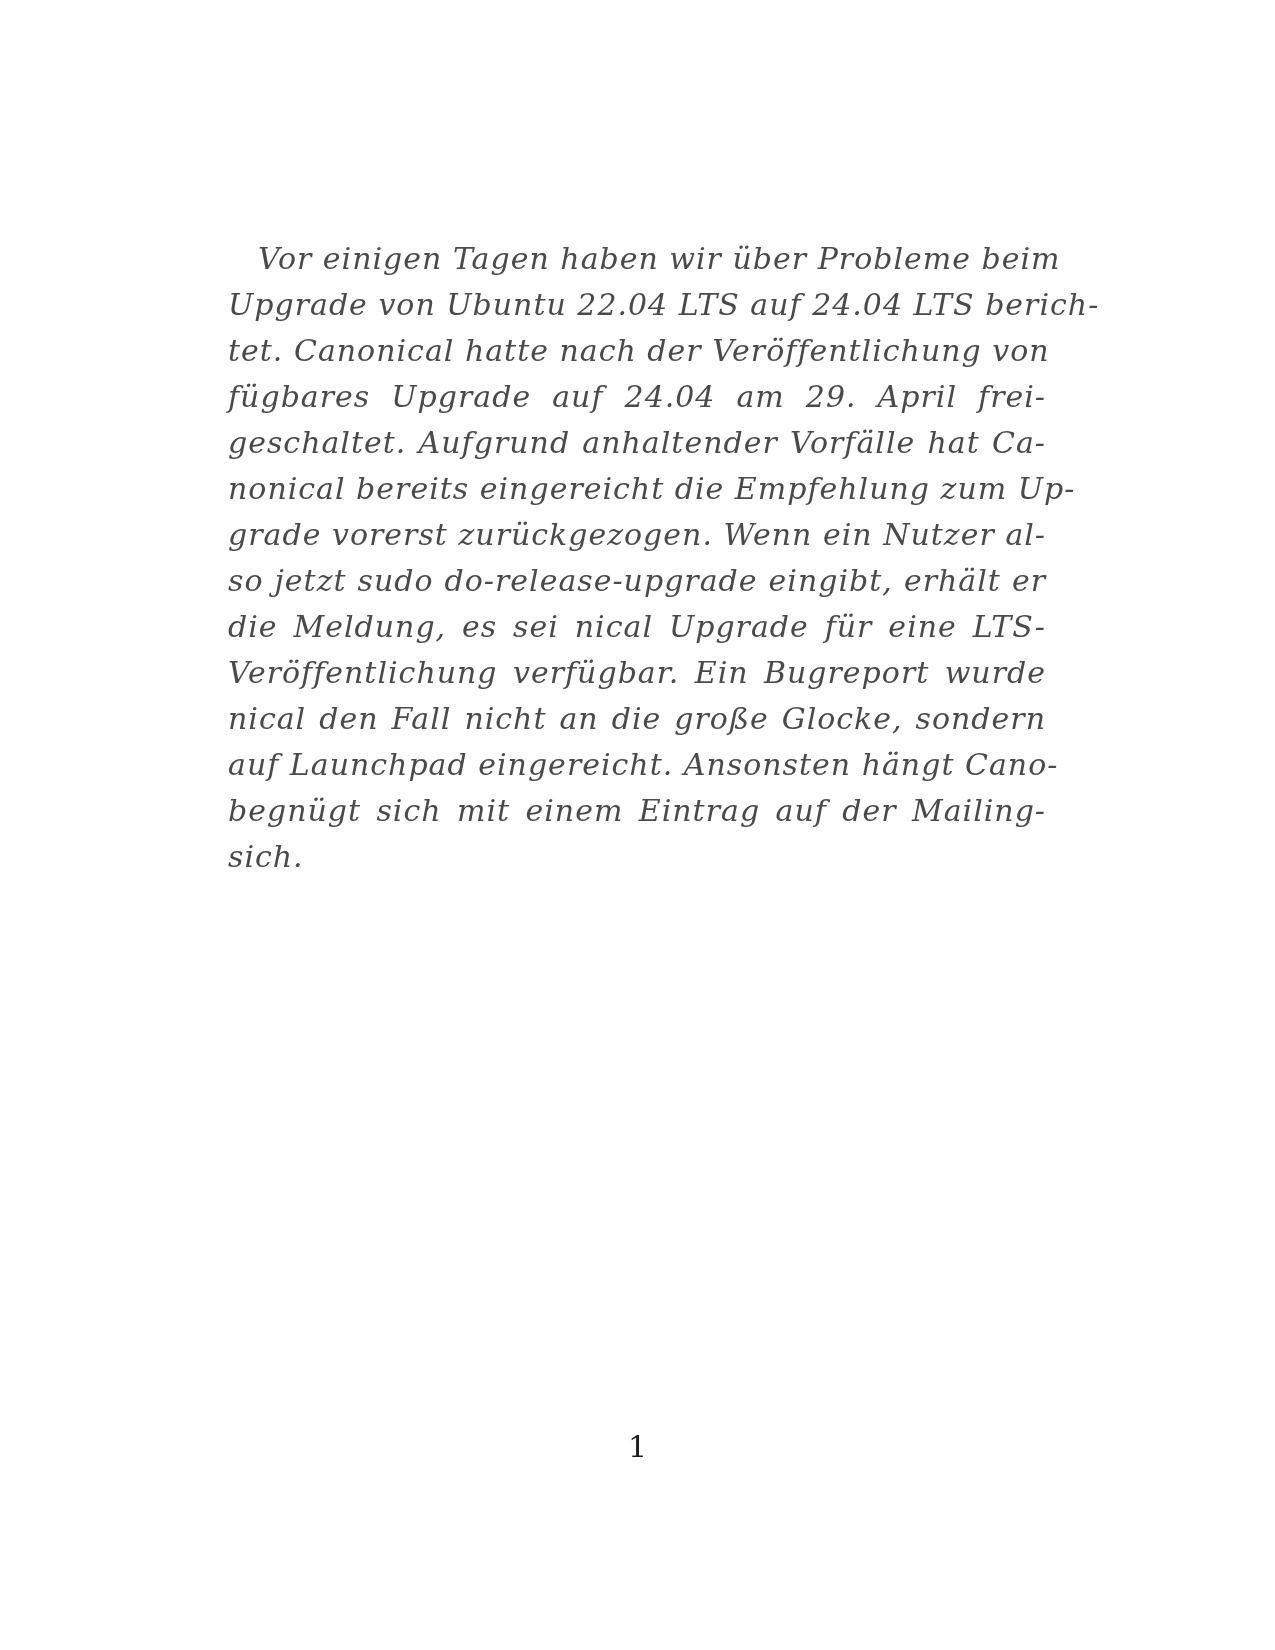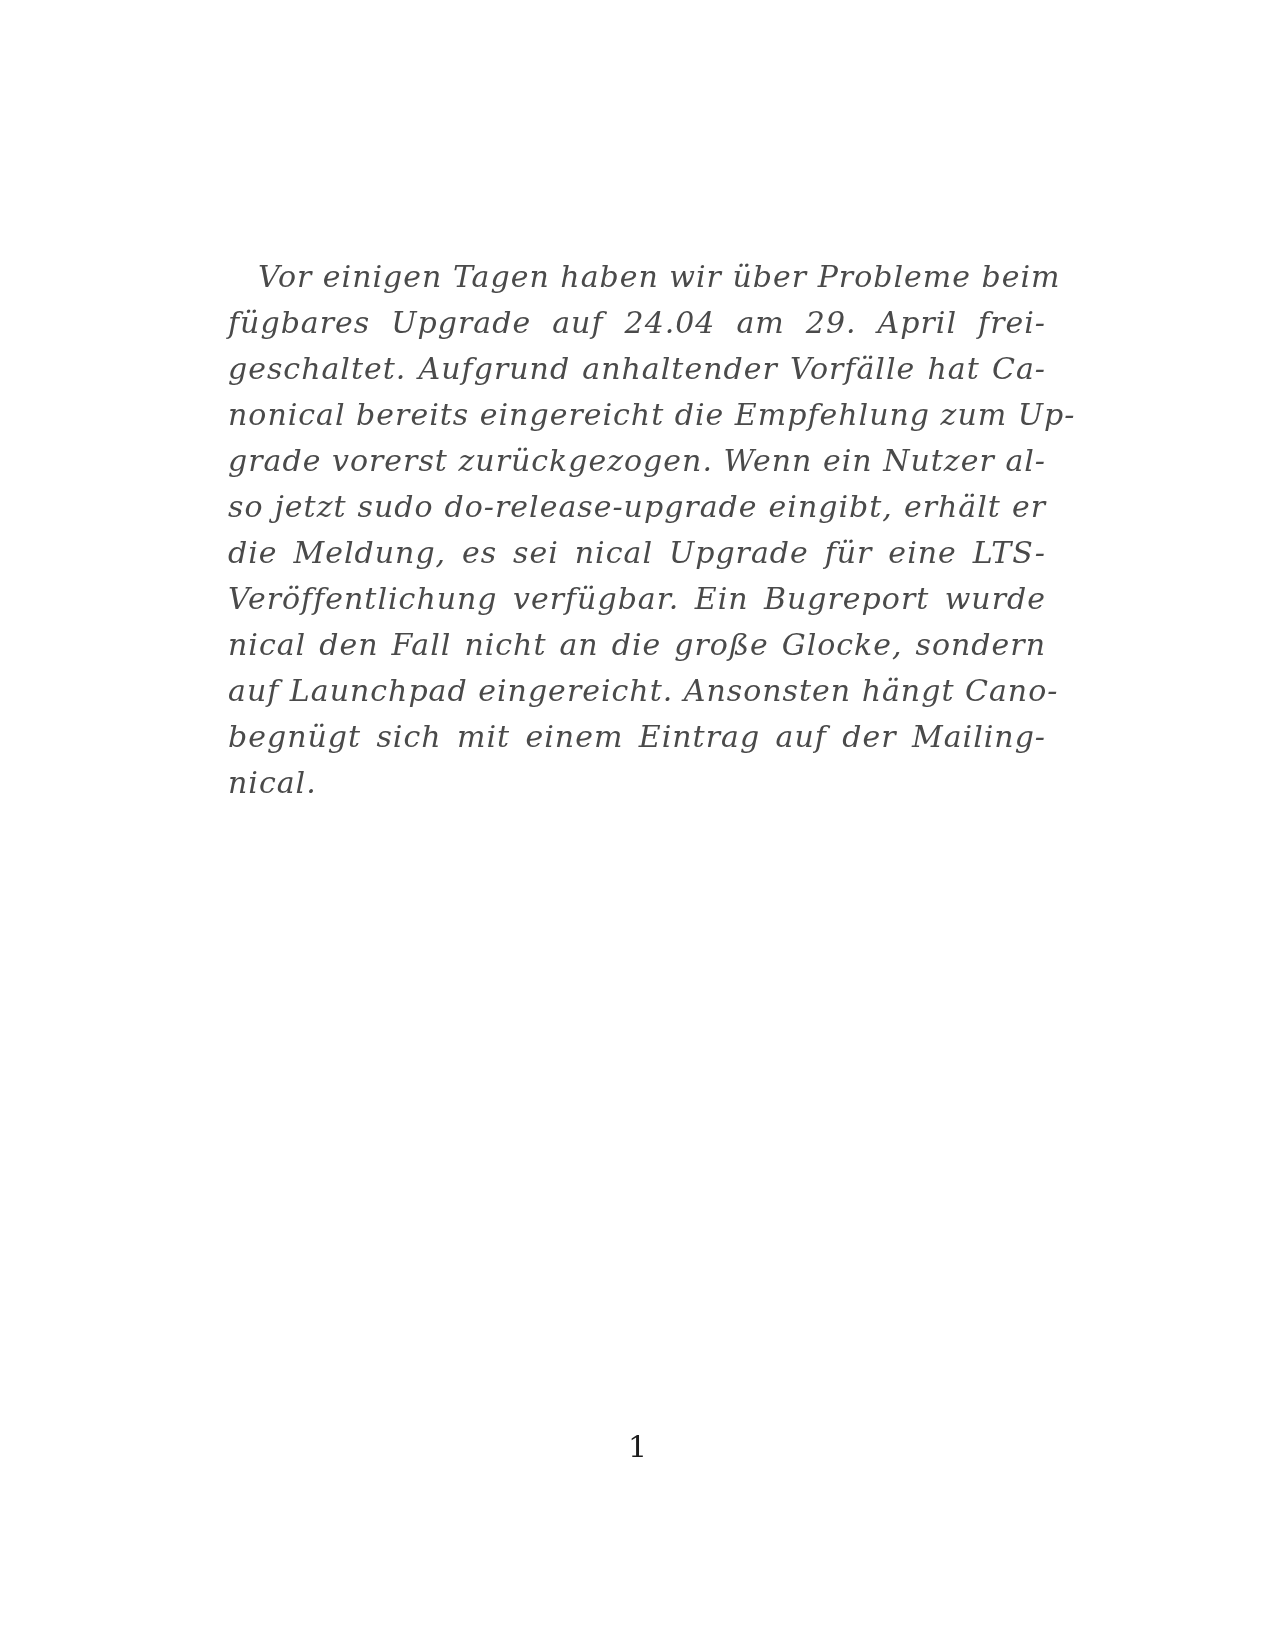--- a/index.html
+++ b/index.html
@@ -11,21 +11,21 @@
     position: relative;
     width: 1275px;
     height: 1650px;
     background: #ffffff;
     overflow: hidden;
     font-family: "DejaVu Serif", serif;
   }
   .text-block {
     position: absolute;
     left: 228px;
-    top: 254px;
+    top: 236px;
     width: 818px;
     font-family: "DejaVu Serif", serif;
     font-style: italic;
     font-size: 30px;
     line-height: 46px;
     letter-spacing: 1px;
     color: #4a4a4a;
     font-weight: normal;
   }
   .line {
@@ -53,26 +53,28 @@
     line-height: 34px;
     color: #1c1c1c;
   }
 </style>
 </head>
 <body>
 
 <div class="page" style="background: rgb(255, 255, 255);">
   <div class="text-block" style="color: rgb(74, 74, 74);">
     <div class="line first">Vor einigen Tagen haben wir über Probleme beim</div>
+    <div class="line">Upgrade von Ubuntu 22.04 LTS auf 24.04 LTS berich-</div>
+    <div class="line">tet. Canonical hatte nach der Veröffentlichung von</div>
     <div class="line">fügbares Upgrade auf 24.04 am 29. April frei-</div>
     <div class="line">geschaltet. Aufgrund anhaltender Vorfälle hat Ca-</div>
     <div class="line">nonical bereits eingereicht die Empfehlung zum Up-</div>
     <div class="line">grade vorerst zurückgezogen. Wenn ein Nutzer al-</div>
     <div class="line">so jetzt sudo do-release-upgrade eingibt, erhält er</div>
     <div class="line">die Meldung, es sei nical Upgrade für eine LTS-</div>
     <div class="line">Veröffentlichung verfügbar. Ein Bugreport wurde</div>
     <div class="line">nical den Fall nicht an die große Glocke, sondern</div>
     <div class="line">auf Launchpad eingereicht. Ansonsten hängt Cano-</div>
     <div class="line">begnügt sich mit einem Eintrag auf der Mailing-</div>
-    <div class="line last">nical.</div>
+    <div class="line last">sich.</div>
   </div>
   <div class="page-number">1</div>
 </div>
 
 </body></html>

